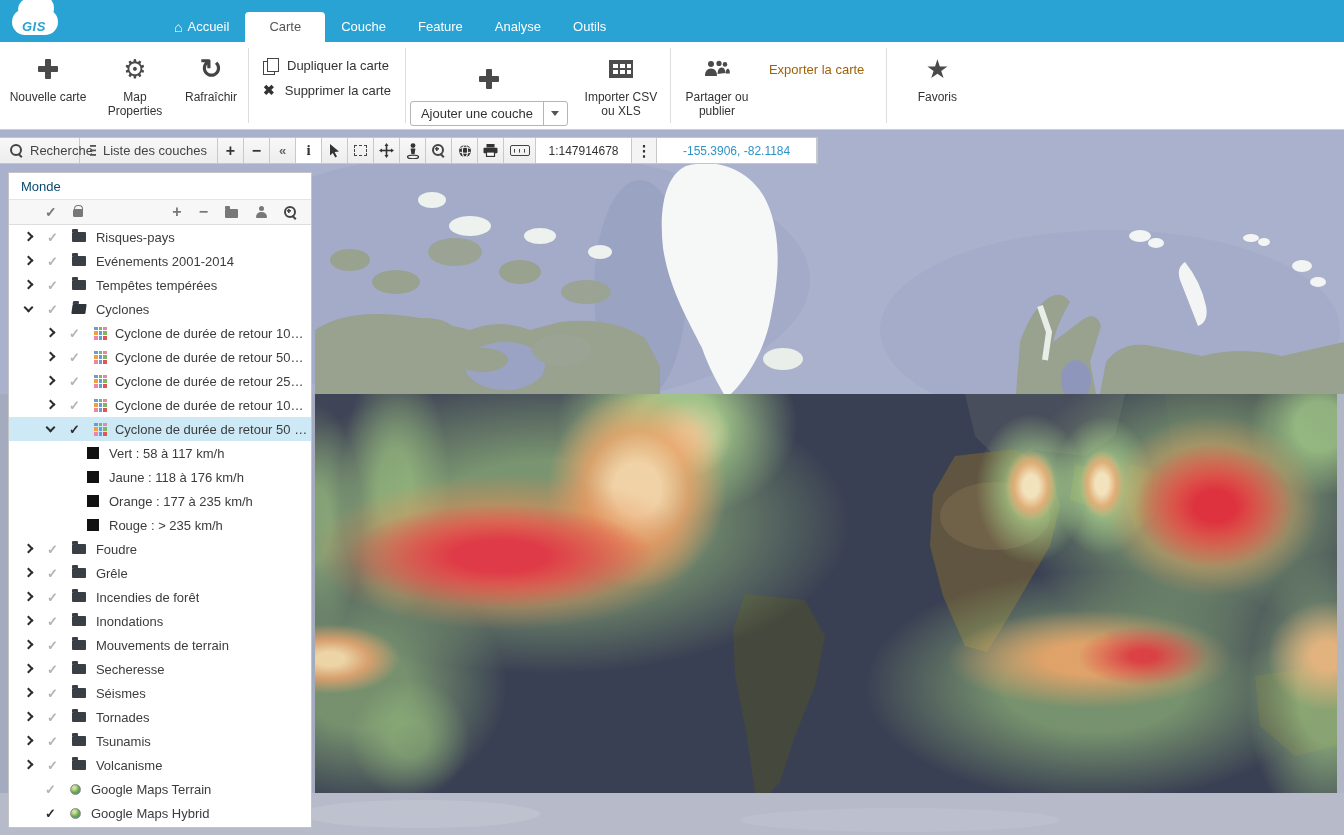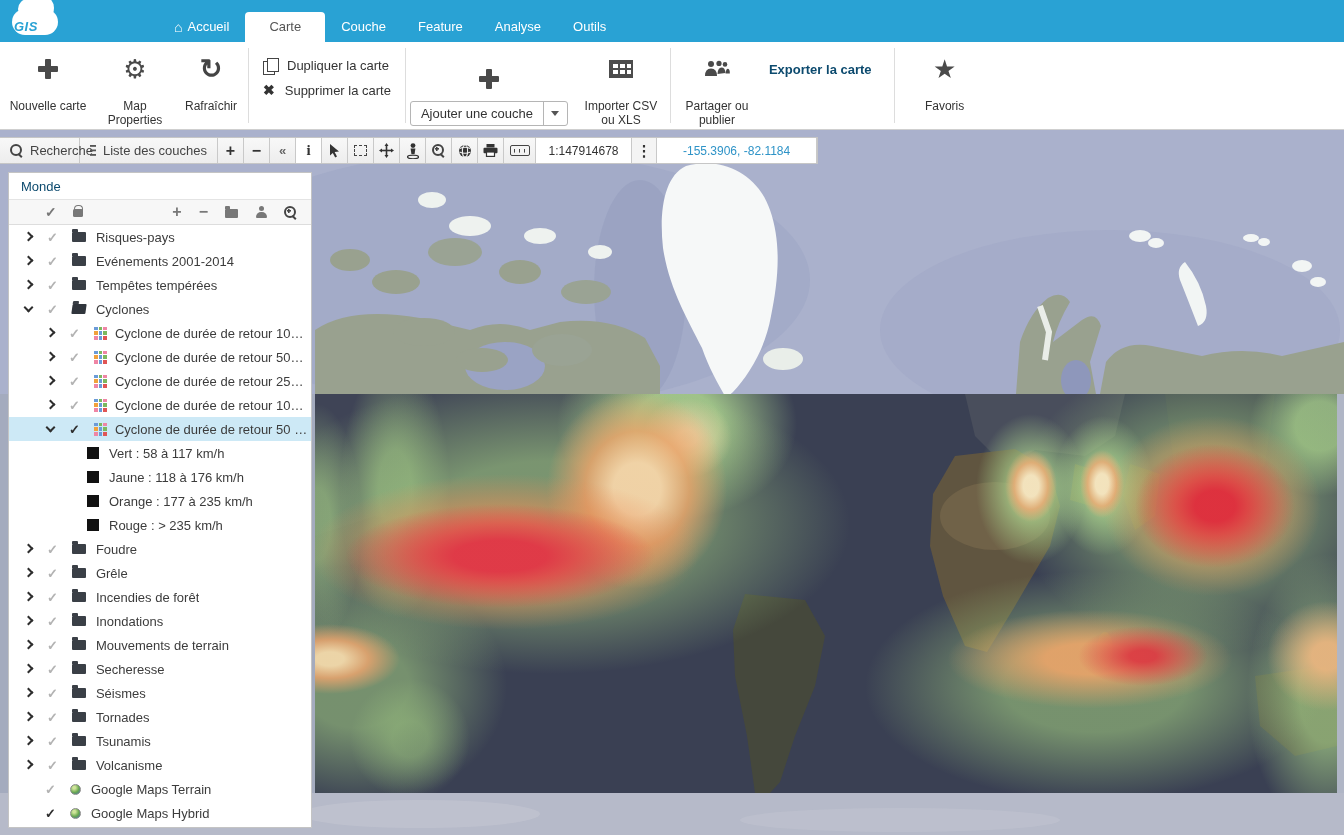--- a/index.html
+++ b/index.html
@@ -5,30 +5,30 @@
   * { margin:0; padding:0; box-sizing:border-box; }
   html,body { width:1344px; height:837px; overflow:hidden; }
   body { font-family:"Liberation Sans", sans-serif; font-size:13px; color:#333; background:#fff; }
 
   
   .topbar { height:42px; background:#29a2d4; display:flex; align-items:flex-end; position:relative; z-index:40; }
   .logo { position:absolute; left:8px; top:3px; width:56px; height:38px; }
   .cloud { position:absolute; left:4px; top:6px; width:46px; height:26px; background:#fff; border-radius:14px; }
   .cloud::before { content:""; position:absolute; left:6px; top:-10px; width:20px; height:20px; background:#fff; border-radius:50%; }
   .cloud::after { content:""; position:absolute; right:4px; top:-14px; width:26px; height:26px; background:#fff; border-radius:50%; }
-  .logo-text { position:absolute; left:6px; top:16px; font-weight:bold; font-style:italic; font-size:13px; color:#29a2d4; z-index:2; letter-spacing:.5px; }
+  .logo-text { position:absolute; left:14px; top:16px; font-weight:bold; font-style:italic; font-size:13px; color:#29a2d4; z-index:2; letter-spacing:.5px; }
   .nav { display:flex; margin-left:158px; align-items:flex-end; }
   .nav-item { color:#fff; padding:7px 16px 8px; font-size:13px; cursor:pointer; display:flex; align-items:center; gap:5px; }
   .nav-item.active { background:#fff; color:#555; border-radius:4px 4px 0 0; padding:7px 24px 8px; }
   .home-glyph { font-size:14px; line-height:1; }
 
   
   .ribbon { height:88px; background:#fff; border-bottom:1px solid #cfcfcf; display:flex; align-items:stretch; position:relative; z-index:39; }
   .rb-col { display:flex; flex-direction:column; align-items:center; padding-top:14px; cursor:pointer; }
-  .rb-col .rb-label { margin-top:17px; font-size:12px; color:#333; text-align:center; line-height:1.2; }
+  .rb-col .rb-label { margin-top:8px; font-size:12px; color:#333; text-align:center; line-height:1.2; }
   .rb-icon { height:26px; display:flex; align-items:center; justify-content:center; color:#4a4a4a; }
   .rb-sep { width:1px; background:#ddd; margin:6px 0; }
   .cross { position:relative; width:20px; height:20px; }
   .cross::before { content:""; position:absolute; left:7px; top:0; width:6px; height:20px; background:#4a4a4a; border-radius:1px; }
   .cross::after { content:""; position:absolute; left:0; top:7px; width:20px; height:6px; background:#4a4a4a; border-radius:1px; }
   .gear-glyph { font-size:26px; color:#4a4a4a; line-height:1; }
   .refresh-glyph { font-size:27px; font-weight:bold; color:#444; line-height:1; }
   .menu-col { display:flex; flex-direction:column; gap:9px; padding:16px 14px 0; }
   .menu-row { display:flex; align-items:center; gap:10px; font-size:13px; color:#333; cursor:pointer; white-space:nowrap; }
   .copy-ic { position:relative; width:14px; height:15px; }
@@ -36,21 +36,21 @@
   .copy-ic::after { content:""; position:absolute; left:4px; top:0; width:10px; height:12px; border:1.5px solid #444; background:#fff; }
   .x-glyph { font-size:14px; font-weight:bold; color:#333; }
   .addlayer-col { display:flex; flex-direction:column; align-items:center; padding-top:12px;margin-top:12px; }
   .dd-btn { margin-top:9px; display:flex; align-items:stretch; border:1px solid #b5b5b5; border-radius:3px; background:#fff; height:25px; cursor:pointer; }
   .dd-btn .dd-text { padding:4px 10px; font-size:13px; color:#333; white-space:nowrap; }
   .dd-btn .dd-caret { border-left:1px solid #b5b5b5; width:24px; display:flex; align-items:center; justify-content:center; }
   .caret-down { width:0; height:0; border-left:4px solid transparent; border-right:4px solid transparent; border-top:5px solid #555; }
   .table-ic { width:24px; height:18px; border:2px solid #4c4c4c; background:
       repeating-linear-gradient(0deg,#4c4c4c 0 2px,transparent 2px 6px),
       repeating-linear-gradient(90deg,#4c4c4c 0 2px,transparent 2px 7px),#fff; }
-  .export-label { padding-top:20px; font-size:13px; color:#0c4a6e; cursor:pointer;font-weight:bold; }
+  .export-label { padding-top:20px; font-size:13px; color:#a16207; cursor:pointer; }
   .star-glyph { font-size:26px; color:#4a4a4a; line-height:1; }
 
   
   .stage { position:relative; width:1344px; height:705px; background:#aab1cc; overflow:hidden; }
   .basemap { position:absolute; left:0; top:0; }
 
   
   .overlay { position:absolute; left:315px; top:264px; width:1022px; height:399px; background:#3a4053; overflow:hidden; }
   .overlay svg { position:absolute; left:0; top:0; }
   .heat { position:absolute; left:0; top:0; width:1022px; height:399px;

